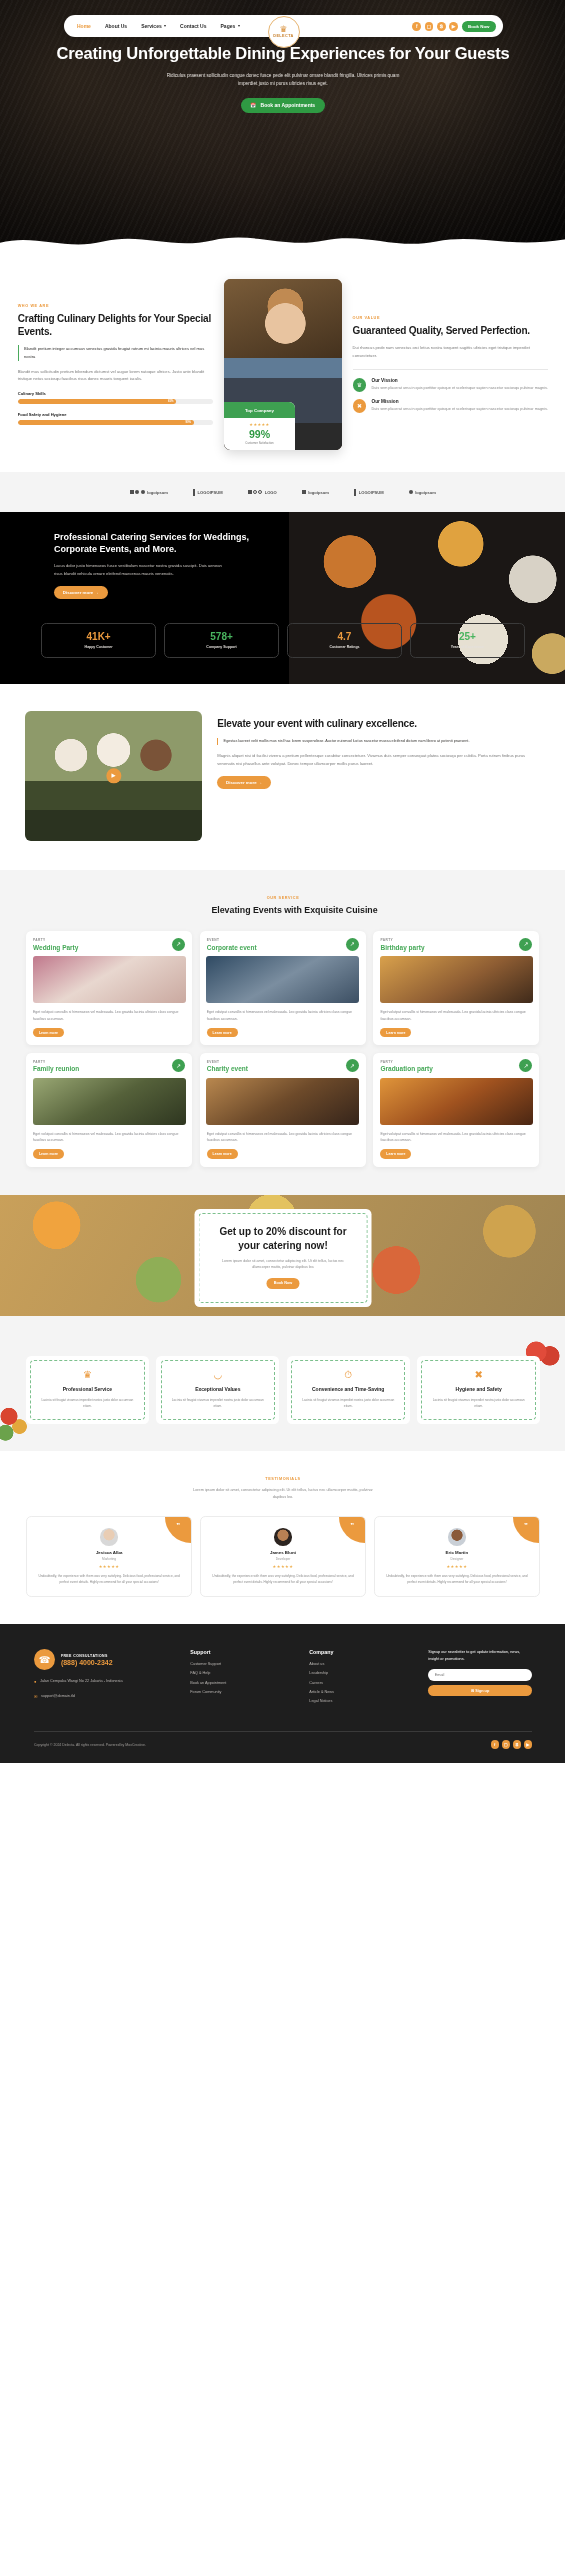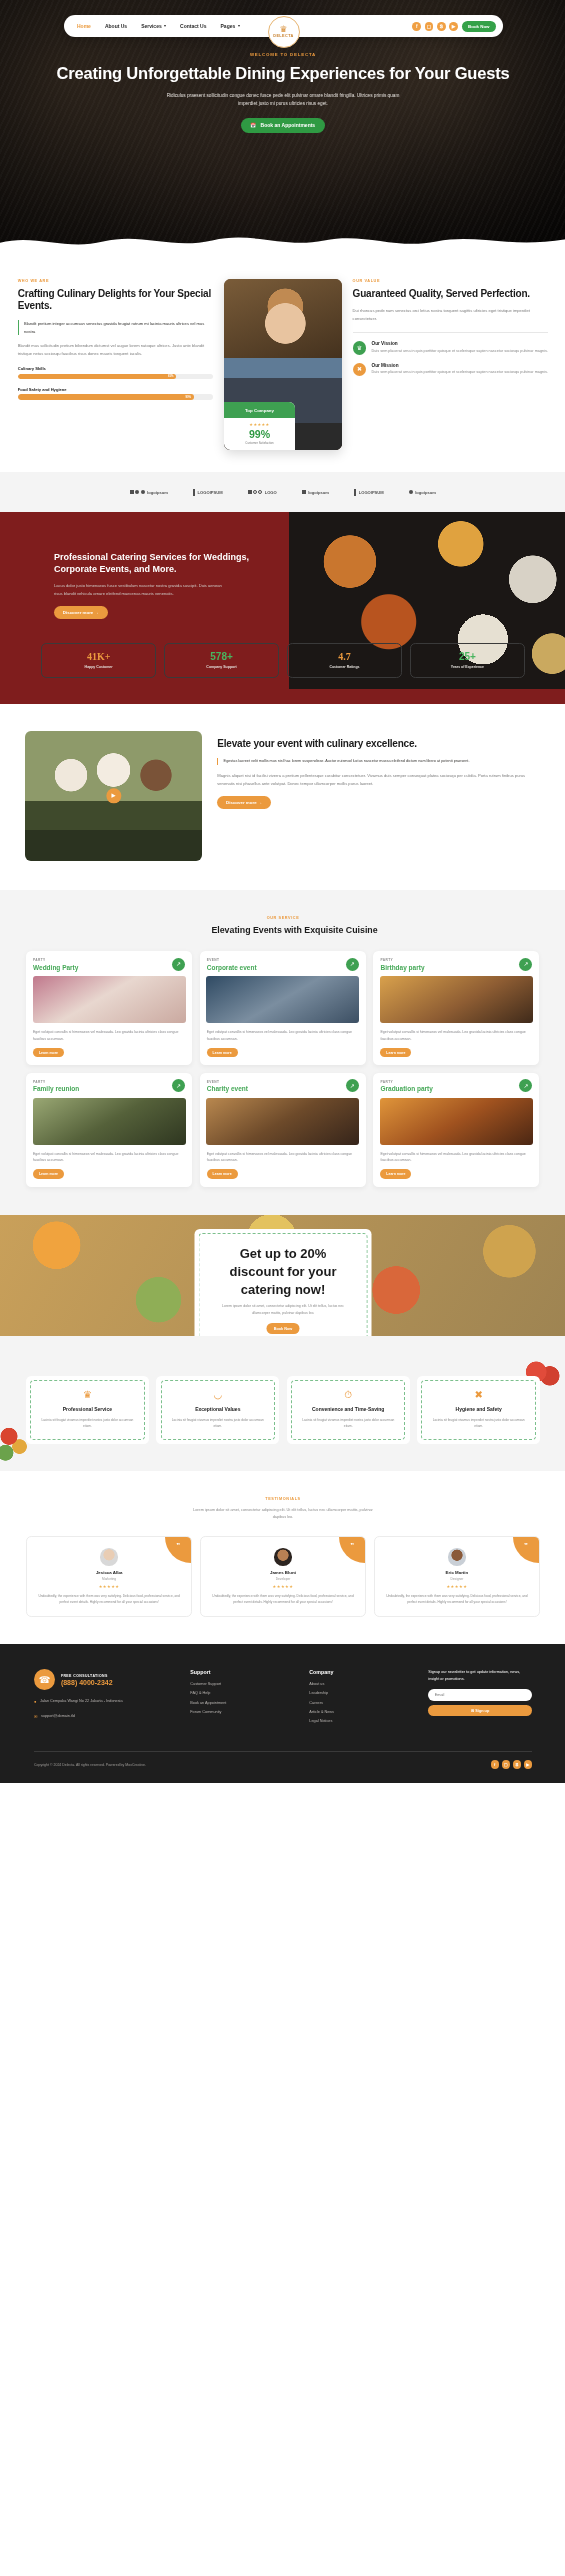--- a/index.html
+++ b/index.html
@@ -41,30 +41,30 @@
     background:#fff; border:0.9px solid #e7b572;
     display:flex;flex-direction:column;align-items:center;justify-content:center;
   }
   .logo-chef{font-size:8.8px;line-height:1;color:#d9913c;}
   .logo-txt{font-size:3.8px;font-weight:bold;letter-spacing:0.4px;color:#c9812e;}
   .nav-right{ margin-left:auto; display:flex; align-items:center; gap:3.5px; }
   .soc { width:8.8px;height:8.8px;border-radius:50%;background:#f0a044;color:#fff;
          display:flex;align-items:center;justify-content:center;font-size:4.7px;font-weight:bold;}
   .booknow{ background:#34a148;color:#fff;font-size:4.4px;font-weight:bold;
             padding:3.2px 6.5px;border-radius:7.7px;border:none;white-space:nowrap;}
-  .hero-inner{position:relative;z-index:5;text-align:center;padding-top:52px;}
+  .hero-inner{position:relative;z-index:5;text-align:center;padding-top:32px;}
   .eyebrow{color:#eb9a3e;font-size:4.4px;font-weight:bold;letter-spacing:0.8px;}
   .hero h1{color:#fff;font-size:16.5px;line-height:1.25;font-weight:bold;margin-top:5.9px;letter-spacing:-0.2px;}
   .hero p{color:#e6e2de;font-size:4.7px;line-height:1.75;margin:8.2px auto 0;width:236px;}
   .btn-appt{margin-top:9.4px;background:#2f9a43;color:#fff;border:none;border-radius:9.4px;
             padding:4.7px 10px;font-size:5px;font-weight:bold;display:inline-flex;gap:3.5px;align-items:center;}
   .wave{position:absolute;bottom:-1.2px;left:0;width:566px;height:23.6px;z-index:5;}
 
   
-  .about{display:flex;padding:26px 17.7px 22.4px;gap:10.6px;align-items:flex-start;}
+  .about{display:flex;padding:26px 17.7px 22.4px;gap:10.6px;align-items:center;}
   .col{flex:1;}
   .kicker{color:#eb9a3e;font-size:3.8px;font-weight:bold;letter-spacing:0.6px;}
   .h2{font-size:10px;line-height:1.22;font-weight:bold;margin-top:5.3px;letter-spacing:-0.2px;}
   .quote{border-left:1.5px solid #4aa95c;padding-left:5.3px;margin-top:7.7px;
          font-size:4.1px;line-height:1.85;color:#33312f;font-weight:500;}
   .para{font-size:4.1px;line-height:1.9;color:#7b7b7b;margin-top:7px;}
   .skill-label{font-size:4.1px;font-weight:bold;margin-top:7.7px;}
   .bar{height:5.3px;border-radius:2.9px;background:#eeeeee;margin-top:2.9px;position:relative;overflow:hidden;}
   .bar > i{position:absolute;left:0;top:0;bottom:0;background:#eb9a3e;border-radius:2.9px;
            display:flex;align-items:center;justify-content:flex-end;padding-right:2.9px;
@@ -93,39 +93,39 @@
   .vm-t{font-size:4.7px;font-weight:bold;}
   .vm-p{font-size:3.8px;line-height:1.85;color:#8a8a8a;margin-top:1.8px;}
 
   
   .logos{background:#f4f4f4;height:40px;display:flex;align-items:center;justify-content:center;gap:25px;}
   .logo-item{display:flex;align-items:center;gap:2.4px;color:#2b2b2b;font-size:4.1px;font-weight:bold;opacity:.82;}
   .sq{width:4.1px;height:4.1px;background:#2b2b2b;} .ci{width:4.1px;height:4.1px;border-radius:50%;background:#2b2b2b;}
   .ring{width:4.1px;height:4.1px;border-radius:50%;border:0.9px solid #2b2b2b;}
 
   
-  .dark{position:relative;background:#7f1d1d;padding:40px 0 0;overflow:hidden;}
+  .dark{position:relative;background:#000000;padding:20px 0 0;overflow:hidden;}
   .dark .foodbg{position:absolute;right:0;top:0;width:277px;height:177px;
     background:
       radial-gradient(circle at 22% 28%, #c9762e 0 26px, transparent 26.5px),
       radial-gradient(circle at 62% 18%, #e0a23f 0 22.4px, transparent 23px),
       radial-gradient(circle at 88% 38%, #d8d2c6 0 23.6px, transparent 24px),
       radial-gradient(circle at 36% 62%, #b8541f 0 27px, transparent 28px),
       radial-gradient(circle at 70% 72%, #e6e0d2 0 25px, transparent 25px),
       radial-gradient(circle at 95% 80%, #caa95f 0 20px, transparent 20.6px),
       #1b1715;}
   .dark-inner{position:relative;z-index:3;padding-left:54px;width:253px;}
   .dark h2{color:#fff;font-size:9px;line-height:1.3;font-weight:bold;}
   .dark p{color:#cfcac6;font-size:4.1px;line-height:1.9;margin-top:6.5px;width:177px;}
   .btn-o{margin-top:8.2px;background:#eb9a3e;color:#fff;border:none;border-radius:8.2px;
          padding:4.1px 8.8px;font-size:4.4px;font-weight:bold;}
   .stats{position:relative;z-index:3;display:flex;gap:7.7px;padding:23.6px 41px 26px;}
   .stat{flex:1;border:0.6px solid #3a3a3a;border-radius:5.3px;padding:7.7px 0;text-align:center;}
   .stat b{display:block;font-size:10px;font-weight:bold;}
-  .stat.o b{color:#eb9a3e;font-family:Liberation Serif, serif;} .stat.g b{color:#49b45f;}
+  .stat.o b{color:#eb9a3e;} .stat.g b{color:#49b45f;}
   .stat span{display:block;color:#e4e0dc;font-size:3.5px;font-weight:bold;margin-top:2.4px;}
 
   
   .elevate{display:flex;gap:15.3px;padding:27px 25px 29.5px;position:relative;overflow:hidden;}
   .vid{flex:0 0 177px;height:130px;border-radius:5.9px;position:relative;overflow:hidden;
     background:
       radial-gradient(circle at 26% 34%, #f0e8dc 0 16px, transparent 16.5px),
       radial-gradient(circle at 50% 30%, #f3ece1 0 16.5px, transparent 17px),
       radial-gradient(circle at 74% 34%, #7a5338 0 15.3px, transparent 16px),
       linear-gradient(180deg,#8e9a6a 0 54%, #3f4a2c 54% 76%, #2b3320 76%),
@@ -166,21 +166,21 @@
     background:
       radial-gradient(circle at 10% 25%, #f0a33e 0 23.6px, transparent 24px),
       radial-gradient(circle at 28% 70%, #8fae56 0 22.4px, transparent 23px),
       radial-gradient(circle at 48% 20%, #e3c25f 0 25px, transparent 25px),
       radial-gradient(circle at 70% 62%, #d9673a 0 23.6px, transparent 24px),
       radial-gradient(circle at 90% 30%, #cfa34e 0 26px, transparent 26.5px),
       linear-gradient(120deg,#c9a05a,#9e8452);}
   .dc-card{position:absolute;left:50%;top:14px;transform:translateX(-50%);
            width:177px;background:#fff;border-radius:5.3px;padding:4.1px;}
   .dc-inner{border:0.7px dashed #7cc08d;border-radius:4.1px;padding:11.8px 13px 13px;text-align:center;}
-  .dc-inner h3{font-size:13px;font-weight:bold;line-height:1.35;}
+  .dc-inner h3{font-size:10px;font-weight:bold;line-height:1.35;}
   .dc-inner p{font-size:3.5px;line-height:1.85;color:#8a8a8a;margin-top:5.3px;}
   .dc-btn{margin-top:7px;background:#eb9a3e;color:#fff;border:none;border-radius:7px;
           padding:3.5px 7.7px;font-size:3.8px;font-weight:bold;}
 
   
   .why{background:#f4f4f4;padding:25px 0 27px;position:relative;overflow:hidden;}
   .tomato{position:absolute;right:5.9px;top:25px;width:34px;height:27px;
      background:radial-gradient(circle at 30% 40%, #e14b3a 0 10px, transparent 10.6px),
                 radial-gradient(circle at 70% 55%, #d1402f 0 9.4px, transparent 10px);}
   .veg-l{position:absolute;left:-4.7px;top:88px;width:35px;height:41px;

